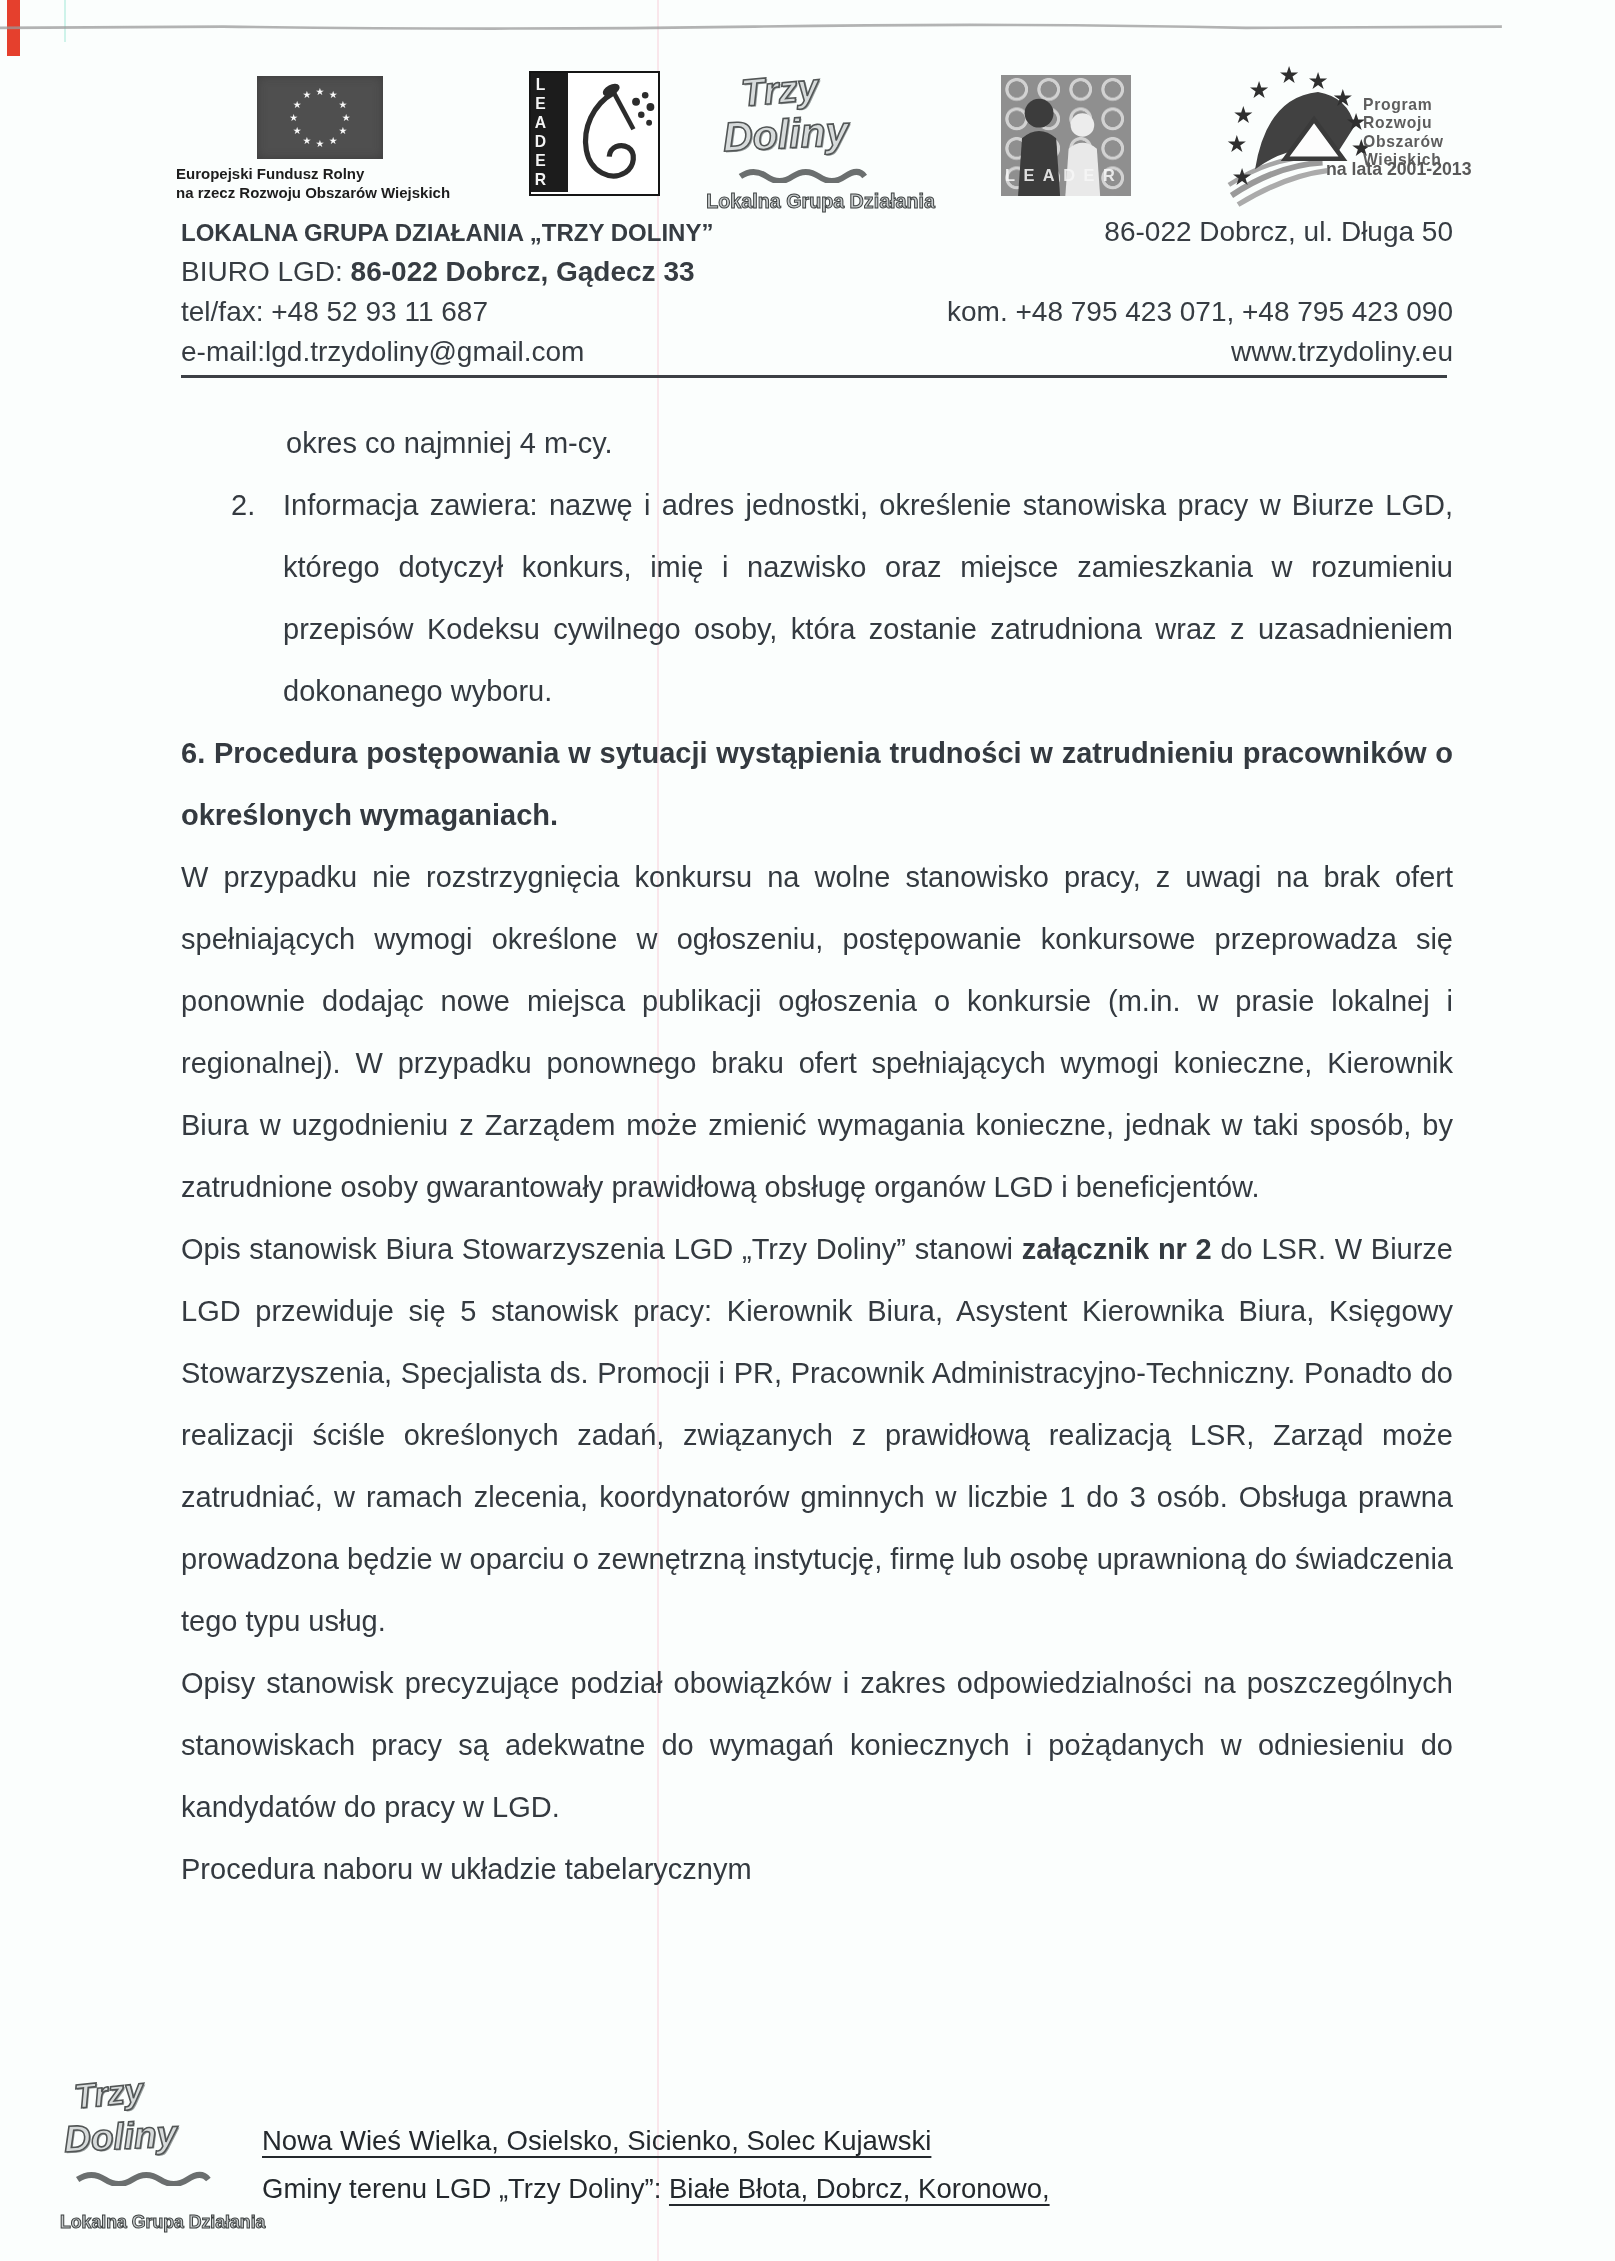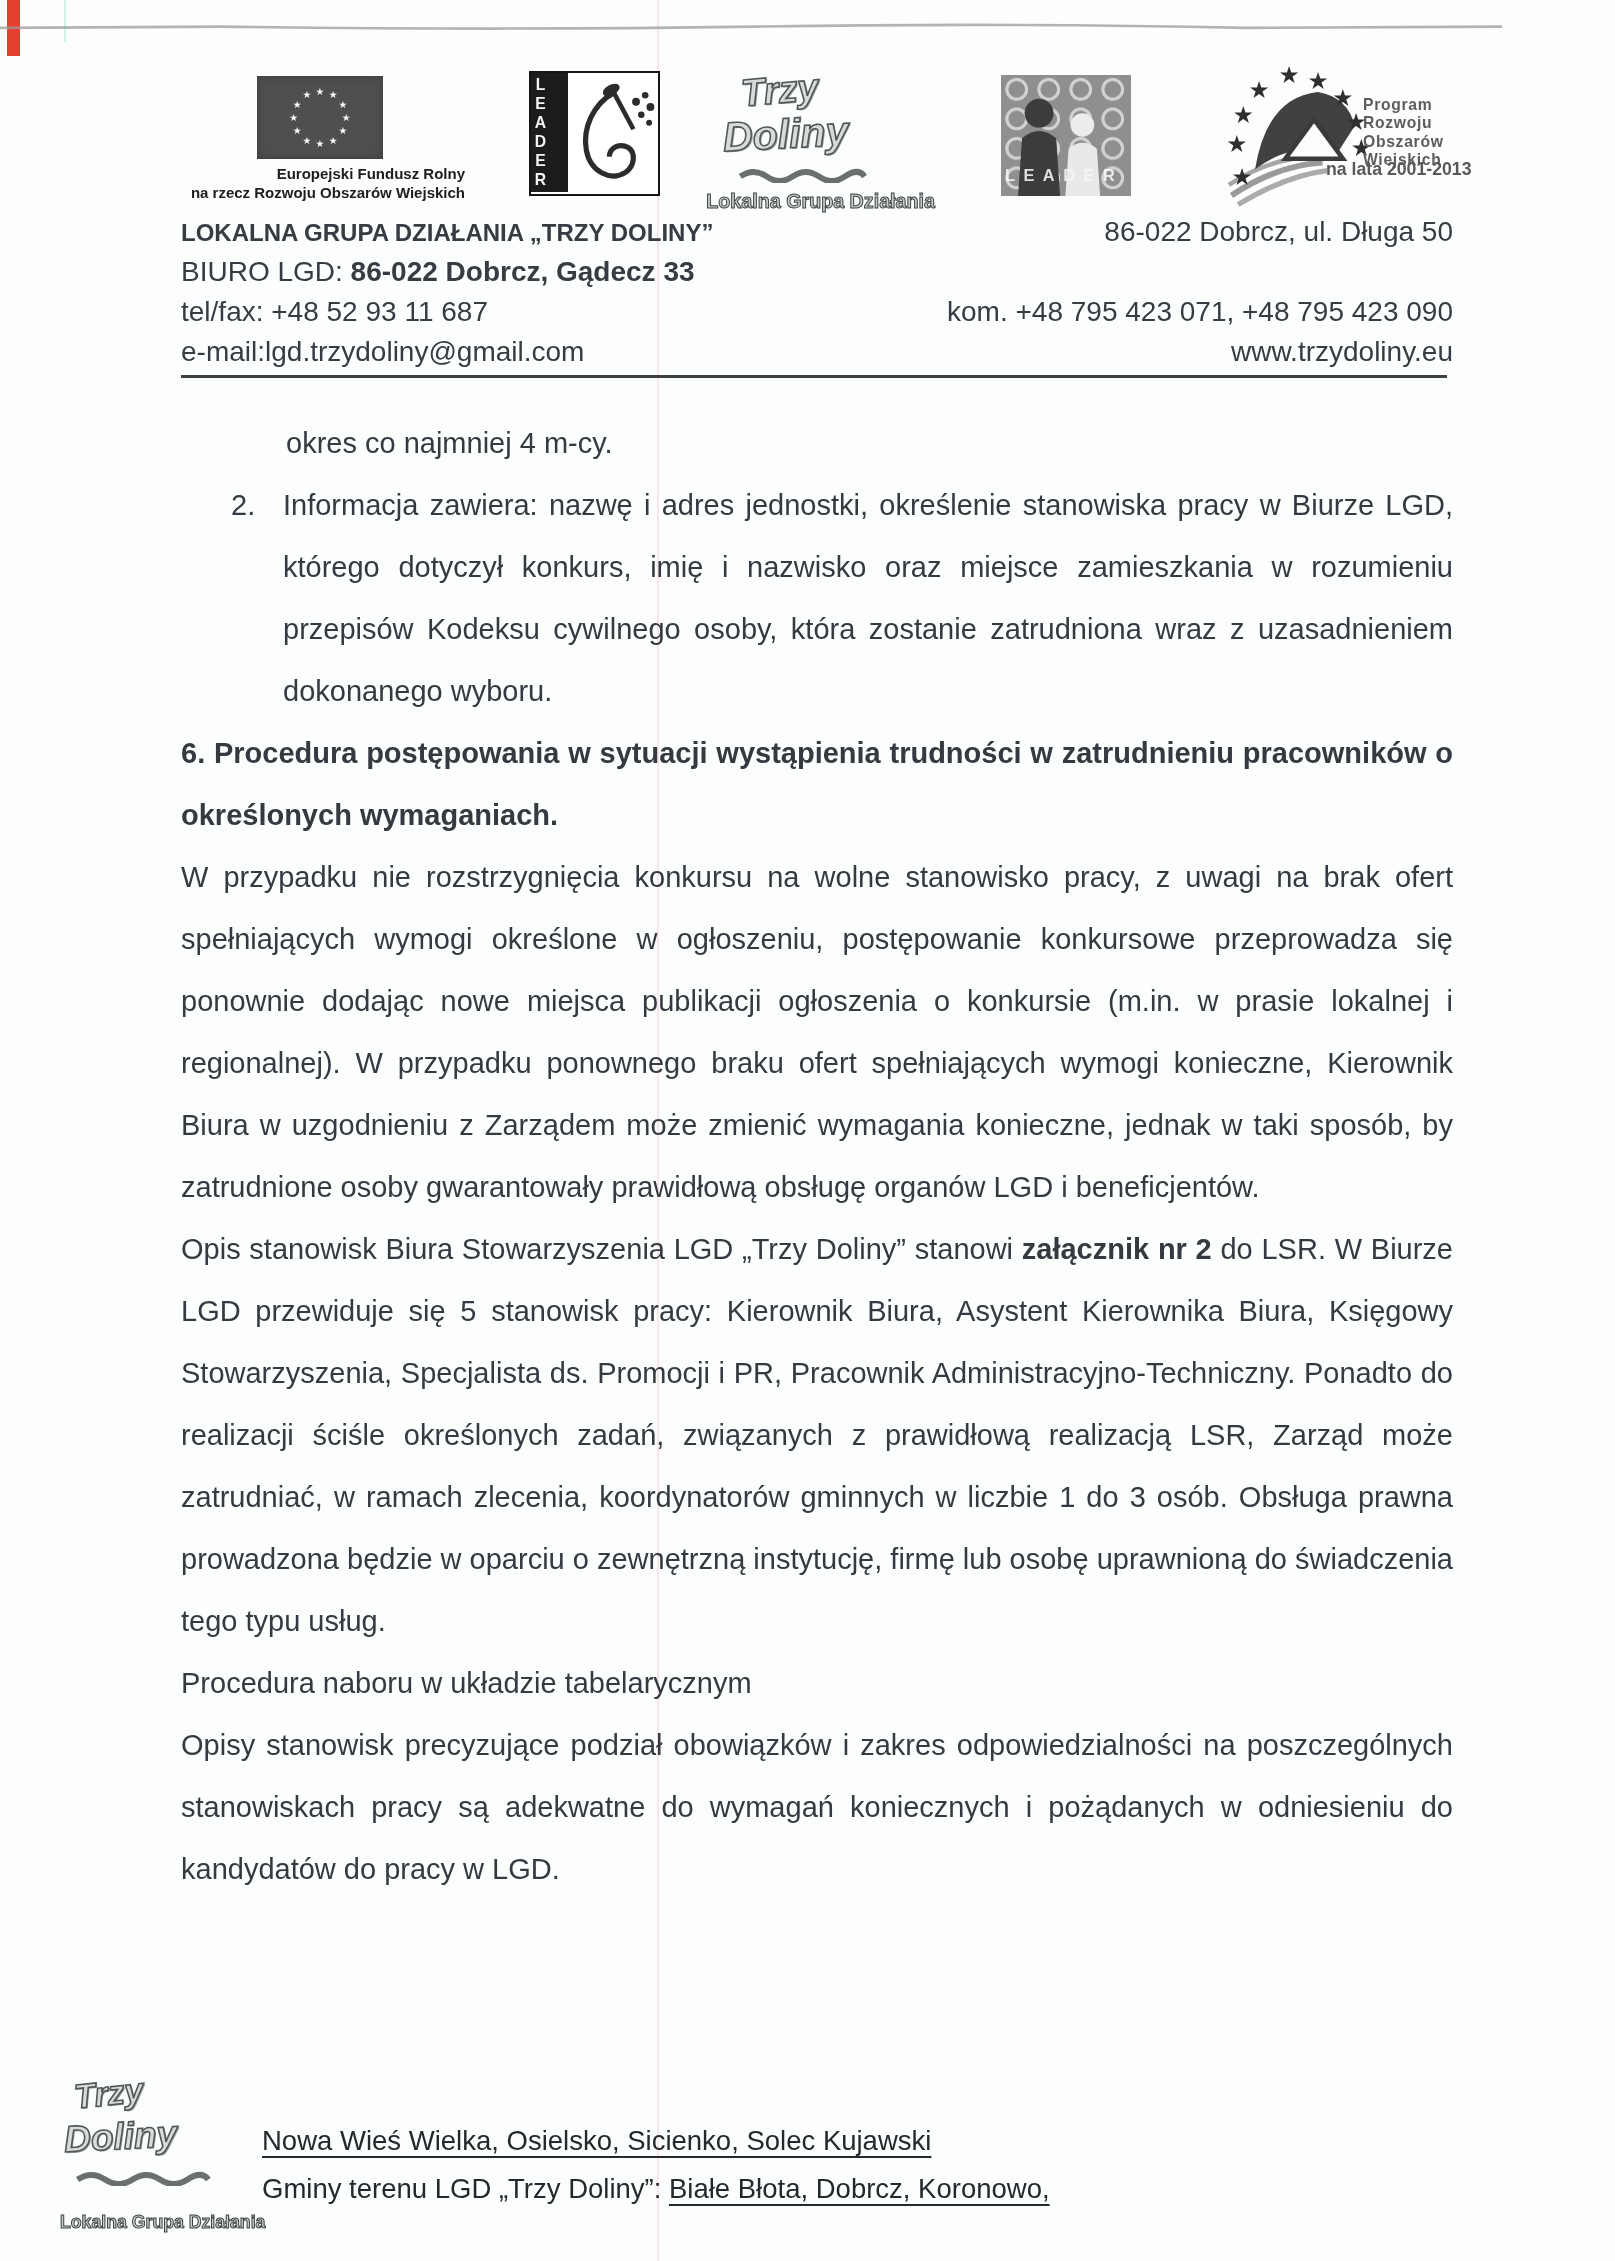--- a/index.html
+++ b/index.html
@@ -6,21 +6,21 @@
   .page{position:relative;width:1616px;height:2261px;background:#fbfefd;overflow:hidden;
         font-family:"Liberation Sans",sans-serif;color:#363c42;}
   
   .red-mark{position:absolute;left:6.6px;top:0;width:13px;height:56px;background:#e5402d;}
   .pink-line{position:absolute;left:657px;top:0;width:2px;height:2261px;background:rgba(244,170,190,.28);}
   .teal-line{position:absolute;left:64px;top:0;width:2px;height:42px;background:rgba(150,230,210,.45);}
   .scan-top{position:absolute;left:0;top:22px;width:1616px;height:10.5px;}
   
   .eu-flag{position:absolute;left:257px;top:76px;width:126px;height:83px;background:#4f4f4f;
            box-shadow:inset 0 0 9.2px #3c3c3c;}
-  .eu-caption{position:absolute;left:176px;top:164px;width:289px;text-align:right;
+  .eu-caption{position:absolute;left:176px;top:164px;width:289px;text-align:left;
               font-weight:bold;font-size:15px;line-height:19px;color:#1d1d1d;}
   .leader-box{position:absolute;left:529px;top:71px;width:131px;height:125px;background:#fff;
               border:2.6px solid #151515;box-sizing:border-box;}
   .leader-band{position:absolute;left:0;top:0;width:37px;height:119px;background:#1c1c1c;
                color:#f4f4f4;font-weight:bold;font-size:15.7px;letter-spacing:2px;
                writing-mode:vertical-lr;text-orientation:upright;text-align:center;}
   .leader-art{position:absolute;left:37px;top:0;width:89px;height:119px;}
   .trzy-logo{position:absolute;width:230px;height:148px;}
   .trzy-logo.hdr{left:705px;top:73px;}
   .script-w{position:absolute;font-style:italic;font-weight:bold;color:#d7dbdb;
@@ -174,22 +174,22 @@
 
   <div class="doc-body">
     <div class="indent1">okres co najmniej 4 m-cy.</div>
     <div class="li">
       <span class="li-num">2.</span>
       <span>Informacja zawiera: nazwę i adres jednostki, określenie stanowiska pracy w Biurze LGD, którego dotyczył konkurs, imię i nazwisko oraz miejsce zamieszkania w rozumieniu przepisów Kodeksu cywilnego osoby, która zostanie zatrudniona wraz z uzasadnieniem dokonanego wyboru.</span>
     </div>
     <div class="bold">6. Procedura postępowania w sytuacji wystąpienia trudności w zatrudnieniu pracowników o określonych wymaganiach.</div>
     <div>W przypadku nie rozstrzygnięcia konkursu na wolne stanowisko pracy, z uwagi na brak ofert spełniających wymogi określone w ogłoszeniu, postępowanie konkursowe przeprowadza się ponownie dodając nowe miejsca publikacji ogłoszenia o konkursie (m.in. w prasie lokalnej i regionalnej). W przypadku ponownego braku ofert spełniających wymogi konieczne, Kierownik Biura w uzgodnieniu z Zarządem może zmienić wymagania konieczne, jednak w taki sposób, by zatrudnione osoby gwarantowały prawidłową obsługę organów LGD i beneficjentów.</div>
     <div><span>Opis stanowisk Biura Stowarzyszenia LGD „Trzy Doliny” stanowi </span><span class="bold">załącznik nr 2</span><span> do LSR. W Biurze LGD przewiduje się 5 stanowisk pracy: Kierownik Biura, Asystent Kierownika Biura, Księgowy Stowarzyszenia, Specjalista ds. Promocji i PR, Pracownik Administracyjno-Techniczny. Ponadto do realizacji ściśle określonych zadań, związanych z prawidłową realizacją LSR, Zarząd może zatrudniać, w ramach zlecenia, koordynatorów gminnych w liczbie 1 do 3 osób. Obsługa prawna prowadzona będzie w oparciu o zewnętrzną instytucję, firmę lub osobę uprawnioną do świadczenia tego typu usług.</span></div>
+    <div>Opisy stanowisk precyzujące podział obowiązków i zakres odpowiedzialności na poszczególnych stanowiskach pracy są adekwatne do wymagań koniecznych i pożądanych w odniesieniu do kandydatów do pracy w LGD.</div>
     <div style="text-align:left;">Procedura naboru w układzie tabelarycznym</div>
-    <div>Opisy stanowisk precyzujące podział obowiązków i zakres odpowiedzialności na poszczególnych stanowiskach pracy są adekwatne do wymagań koniecznych i pożądanych w odniesieniu do kandydatów do pracy w LGD.</div>
   </div>
 
   <div class="footer-logo">
     <div class="script-w" style="left:14.4px;top:5.2px;font-size:34px;transform:rotate(-6deg);">Trzy</div>
     <div class="script-w" style="left:3.9px;top:47px;font-size:37px;transform:rotate(-3deg);">Doliny</div>
     <svg style="position:absolute;left:14.4px;top:100px;" width="138" height="17" viewBox="0 0 210 26">
       <path d="M5,16 Q26,2 47,16 T89,16 T131,16 T173,16 T205,16" stroke="#6b6f6f" stroke-width="9" fill="none"></path>
     </svg>
     <div class="script-cap" style="left:0px;top:143px;font-size:17.7px;">Lokalna Grupa Działania</div>
   </div>

